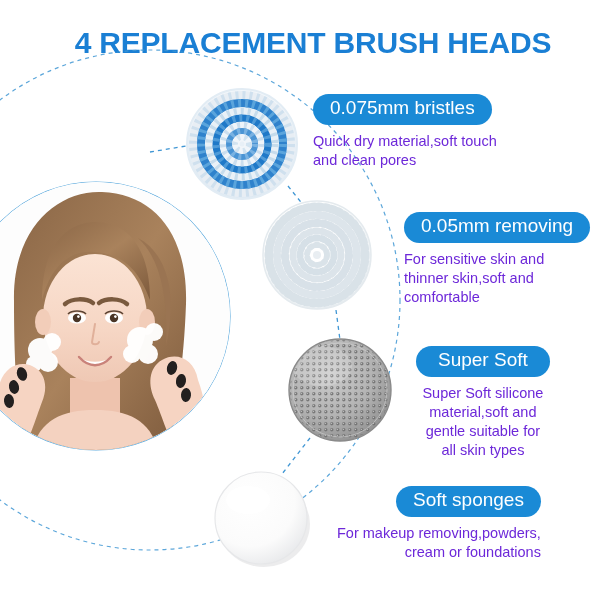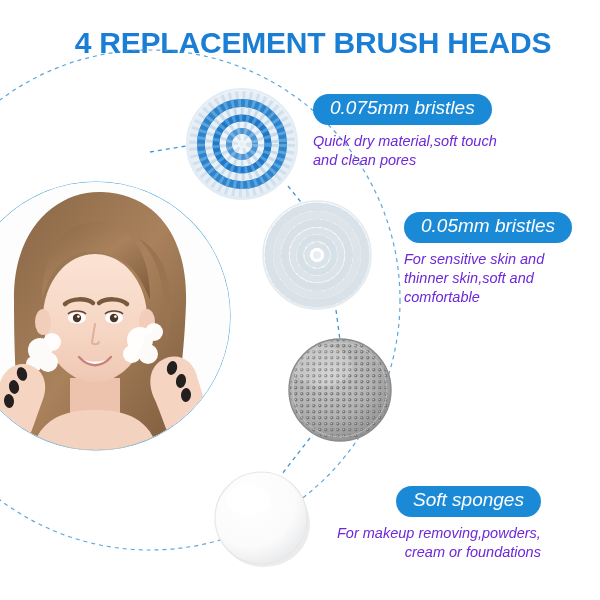--- a/index.html
+++ b/index.html
@@ -90,21 +90,20 @@
   .head-4 {
     left: 212px;
     top: 468px;
     width: 100px;
     height: 100px;
   }
 
   
   .callout {
     position: absolute;
-    font-style: italic;
   }
   .pill {
     display: inline-block;
     background: #1a8ad6;
     color: #ffffff;
     border-radius: 999px;
     padding: 4px 17px 6px 17px;
     font-size: 19px;
     line-height: 1.1;
     white-space: nowrap;
@@ -332,26 +331,33 @@
     </svg>
   </div>
 
   <div class="callout callout-1">
     <div class="pill">0.075mm bristles</div>
     <div class="desc">Quick dry material,soft touch
 and clean pores</div>
   </div>
 
   <div class="callout callout-2">
-    <div class="pill">0.05mm bristles</div>
+    <div class="pill">0.05mm removing</div>
     <div class="desc">For sensitive skin and
 thinner skin,soft and
 comfortable</div>
   </div>
 
+  <div class="callout callout-3">
+    <div class="pill">Super Soft</div>
+    <div class="desc">Super Soft silicone
+material,soft and
+gentle suitable for
+all skin types</div>
+  </div>
 
   <div class="callout callout-4">
     <div class="pill">Soft sponges</div>
     <div class="desc">For makeup removing,powders,
 cream or foundations</div>
   </div>
 
 </div>
 
 </body></html>

